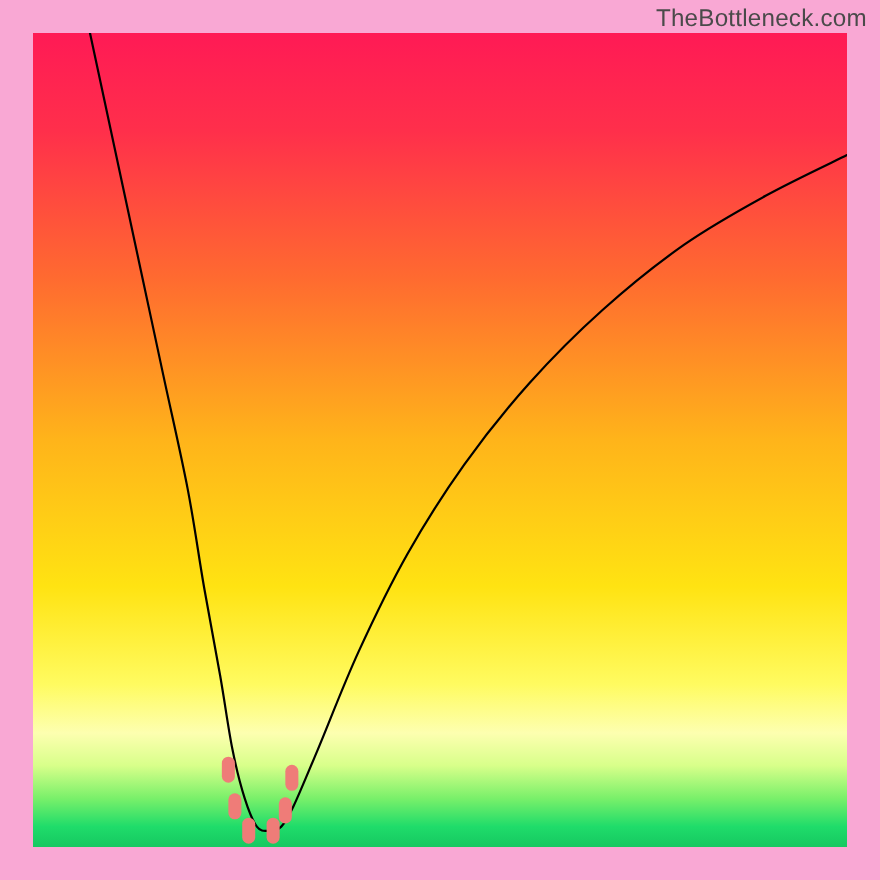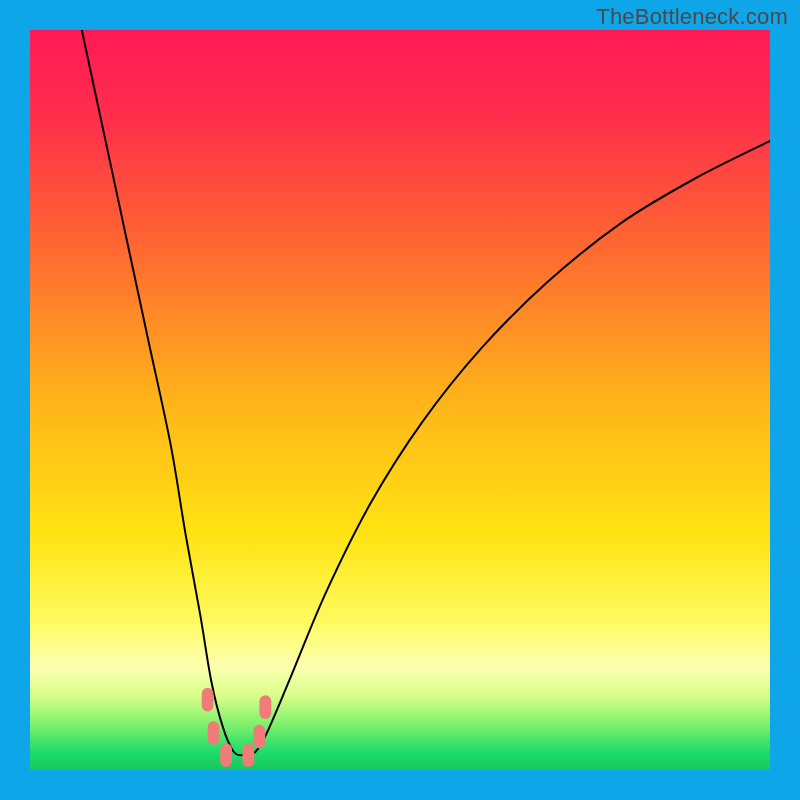--- a/index.html
+++ b/index.html
@@ -9,21 +9,21 @@
     height: 800px;
     overflow: hidden;
     background: #000;
     font-family: Arial, Helvetica, sans-serif;
   }
   .frame {
     position: absolute;
     top: 0; left: 0;
     width: 800px;
     height: 800px;
-    background: #0ea5e9;
+    background: #f9a8d4;
   }
   .plot {
     position: absolute;
     top: 30px;
     left: 30px;
     width: 740px;
     height: 740px;
     overflow: hidden;
   }
   .gradient {

